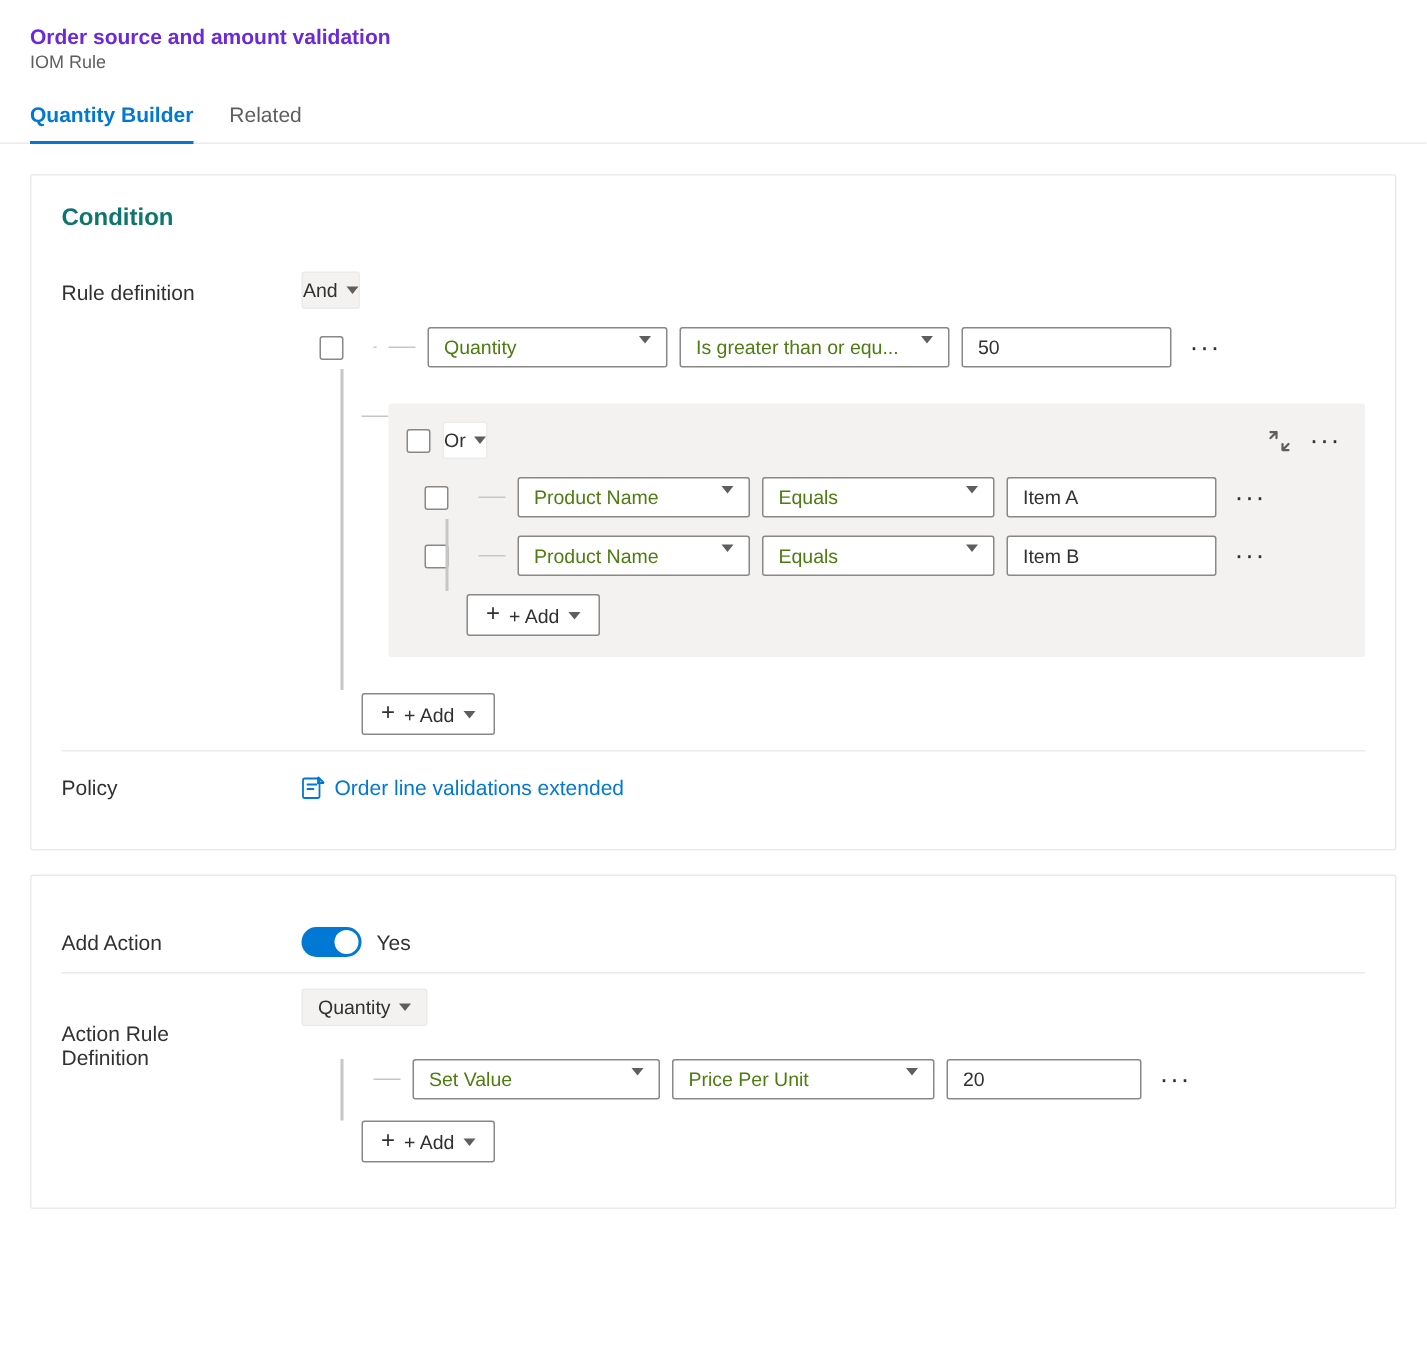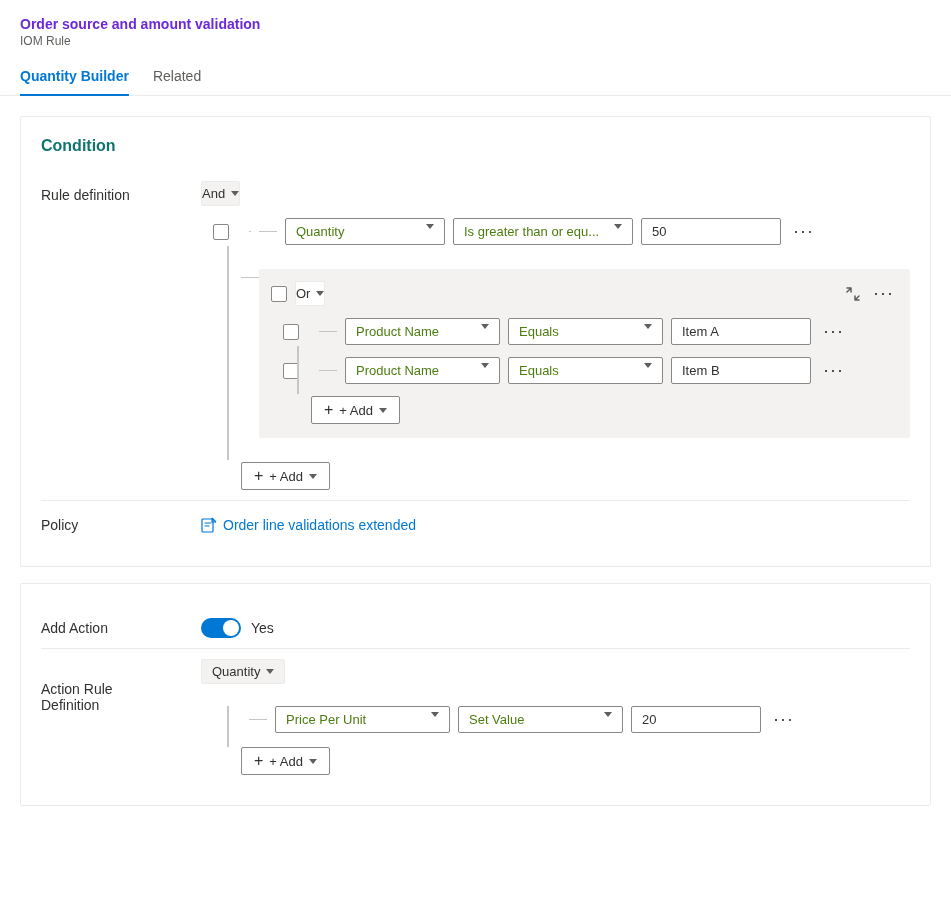--- a/index.html
+++ b/index.html
@@ -476,26 +476,26 @@
         </div>
 
         <div style="position:relative; margin-left: 12px;">
 
           <div style="position:absolute; left:14px; top:0px; bottom:28px; width:2px; background:#c8c6c4;"></div>
 
           <div class="condition-row">
             <div style="width:28px; flex-shrink:0;">
             </div>
             <div style="width:18px; height:1px; background:#c8c6c4; flex-shrink:0;"></div>
+            <div class="dropdown-field" style="width:165px;">
+              <span>Set Value</span>
+              <span class="chevron-down"></span>
+            </div>
             <div class="dropdown-field" style="width:175px;">
               <span>Price Per Unit</span>
-              <span class="chevron-down"></span>
-            </div>
-            <div class="dropdown-field" style="width:165px;">
-              <span>Set Value</span>
               <span class="chevron-down"></span>
             </div>
             <div class="text-field" style="width:130px;">20</div>
             <div class="more-btn">···</div>
           </div>
 
           <div style="margin-left: 28px; margin-top: 2px;">
             <button class="add-btn">
               <span class="plus">+</span>
               <span>+ Add</span>

